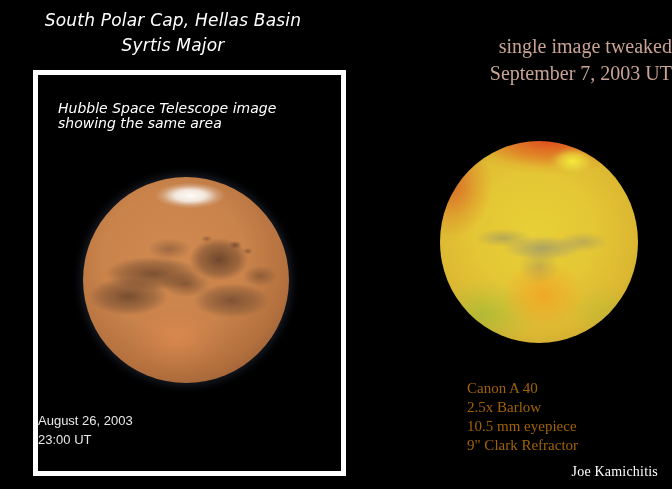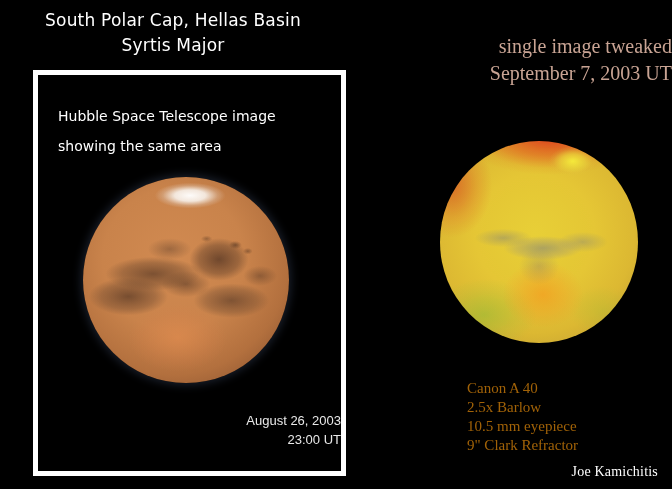--- a/index.html
+++ b/index.html
@@ -23,20 +23,21 @@
 
   
   .left-title {
     position: absolute;
     left: 0;
     top: 8px;
     width: 346px;
     text-align: center;
     color: #ffffff;
     font-family: "DejaVu Sans", sans-serif;
+    font-style: italic;
     font-weight: 400;
     font-size: 17px;
     line-height: 25px;
     letter-spacing: 0.2px;
     white-space: pre-line;
   }
 
   .hst-frame {
     position: absolute;
     left: 33px;
@@ -49,31 +50,32 @@
     overflow: hidden;
   }
 
   .hst-caption {
     position: absolute;
     left: 20px;
     top: 26px;
     width: 280px;
     color: #ffffff;
     font-family: "DejaVu Sans", sans-serif;
+    font-style: italic;
     font-size: 14px;
-    line-height: 30px;
+    line-height: 15px;
     white-space: pre-line;
   }
 
   .hst-date {
     position: absolute;
     left: 0;
     bottom: 22px;
     width: 100%;
-    text-align: right;
+    text-align: left;
     color: #e8e8e8;
     font-family: "Liberation Sans", sans-serif;
     font-size: 13px;
     line-height: 19px;
     white-space: pre-line;
   }
 
   
   .mars-hst {
     position: absolute;

